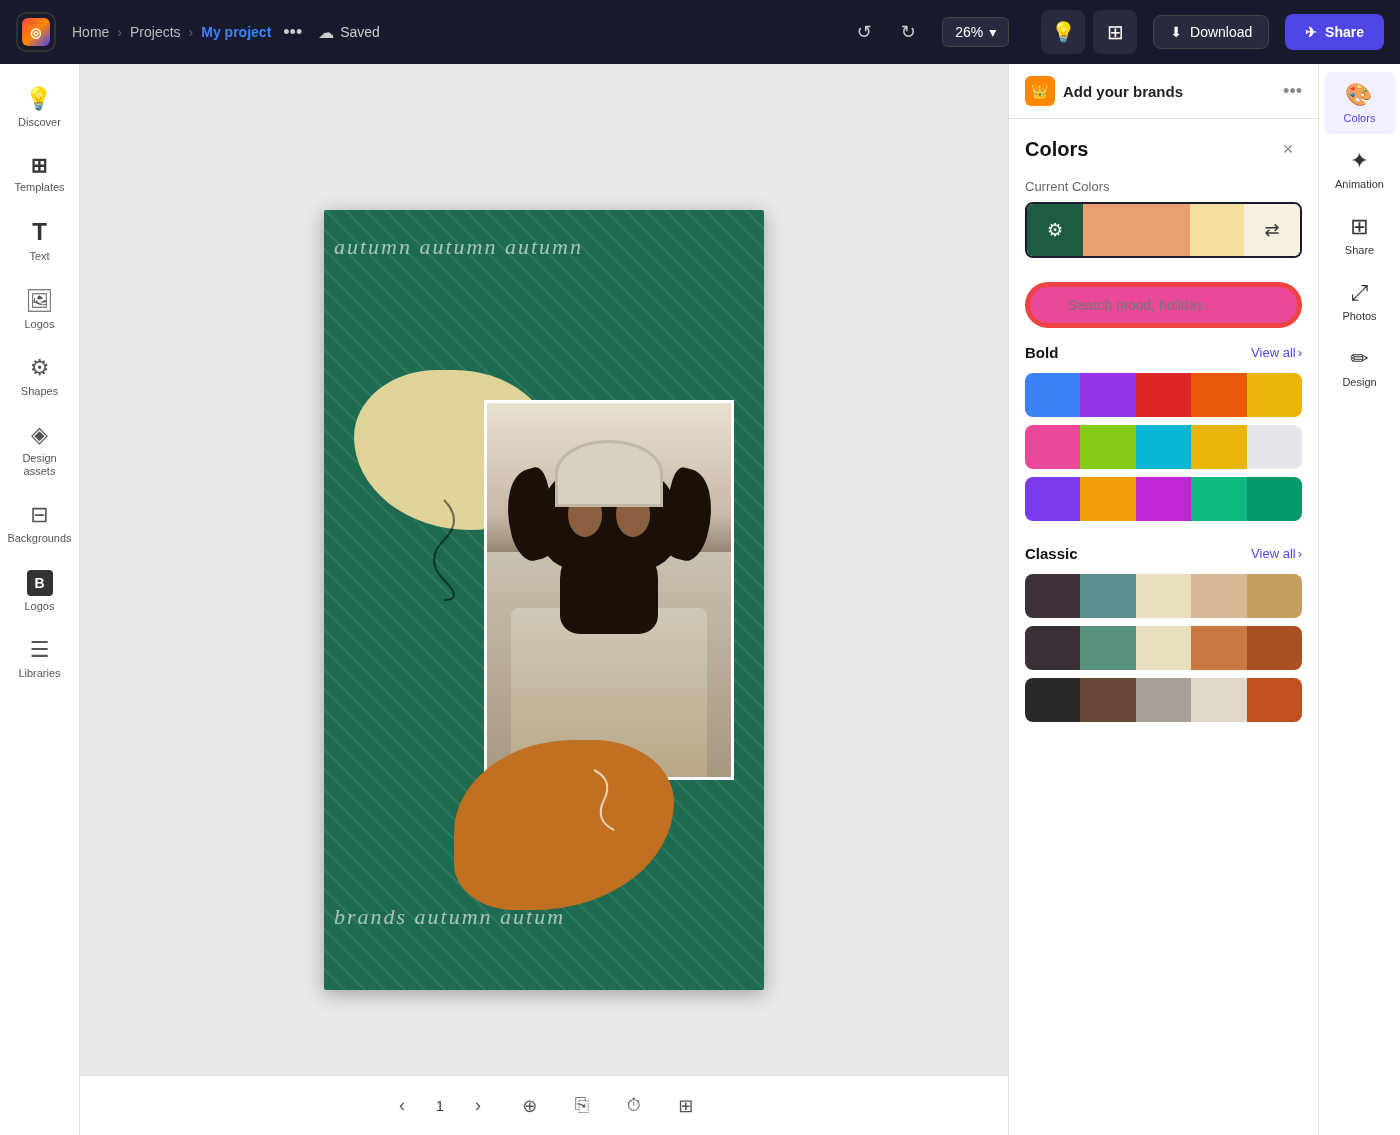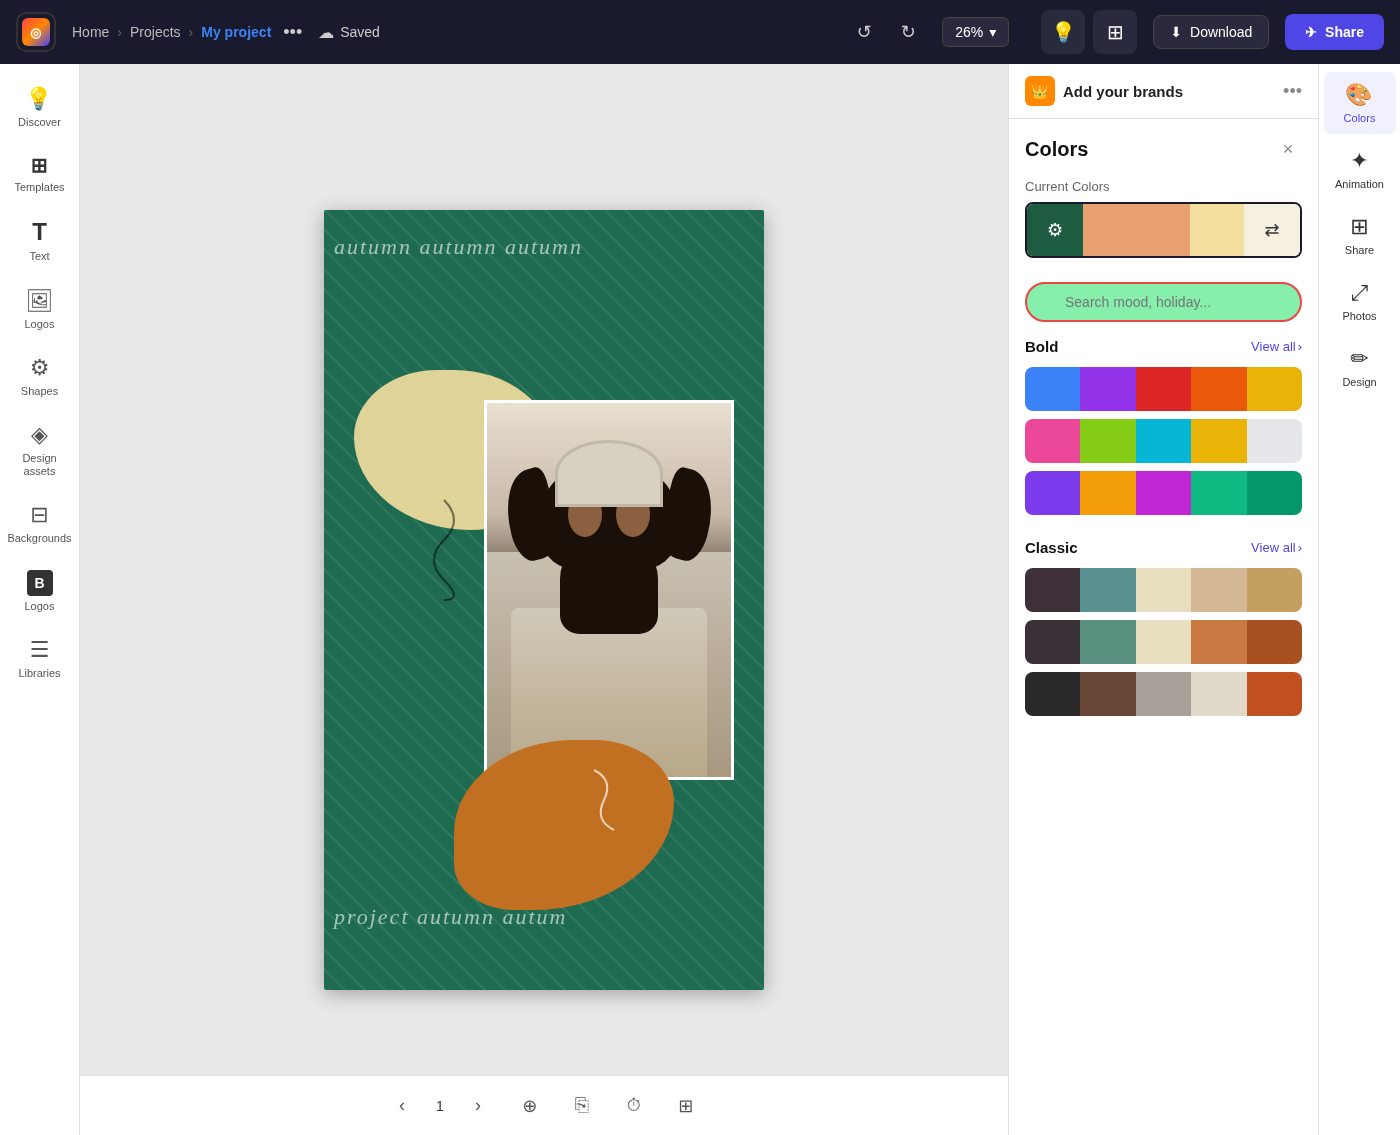--- a/index.html
+++ b/index.html
@@ -353,25 +353,25 @@
       font-size: 18px;
       cursor: pointer;
     }
 
     .search-bar-wrapper {
       padding: 8px 16px 16px;
     }
     .search-bar {
       width: 100%;
       padding: 10px 14px 10px 38px;
-      border: 2px solid #ef4444;
+      border: 5px solid #ef4444;
       border-radius: 24px;
       font-size: 14px;
       color: #333;
-      background: #86efac;
+      background: #ec4899;
       outline: none;
       position: relative;
     }
     .search-wrapper {
       position: relative;
     }
     .search-icon {
       position: absolute;
       left: 12px;
       top: 50%;
@@ -579,21 +579,21 @@
           <path d="M40 10 Q60 30 40 50 Q20 70 40 90 Q60 110 40 110" stroke="rgba(0,0,0,0.5)" stroke-width="2" fill="none"></path>
         </svg>
 
         <div class="canvas-orange-blob">
 
           <svg style="position:absolute;top:20px;right:20px;width:80px;height:80px;" viewBox="0 0 80 80">
             <path d="M20 10 Q40 20 30 40 Q20 60 40 70" stroke="rgba(255,255,255,0.7)" stroke-width="2" fill="none"></path>
           </svg>
         </div>
 
-        <span class="canvas-text-bottom">project autumn autum</span>
+        <span class="canvas-text-bottom">brands autumn autum</span>
       </div>
     </div>
 
     <div class="canvas-bottom">
       <button class="bottom-nav-btn">‹</button>
       <span class="bottom-page-num">1</span>
       <button class="bottom-nav-btn">›</button>
       <button class="bottom-nav-btn">⊕</button>
       <button class="bottom-nav-btn">⎘</button>
       <button class="bottom-nav-btn">⏱</button>

